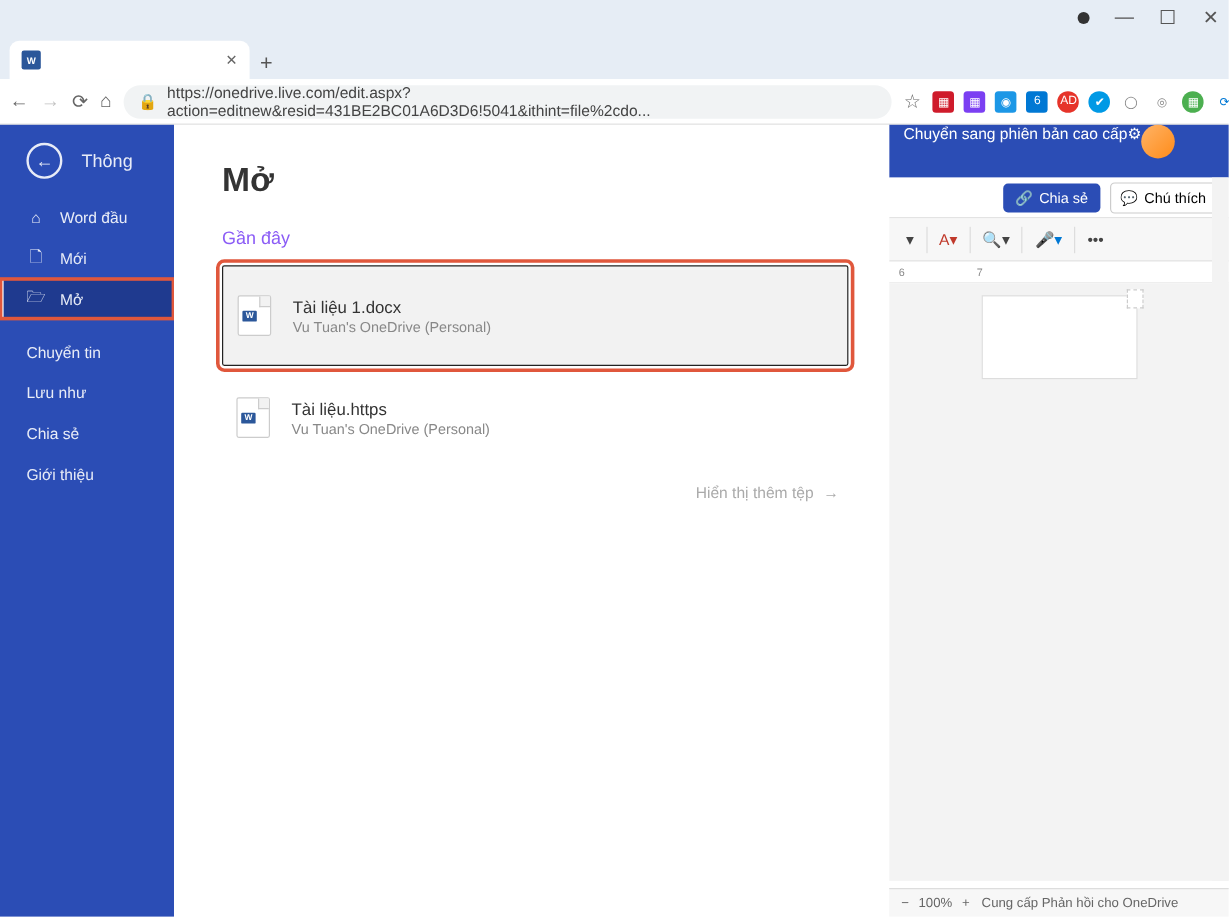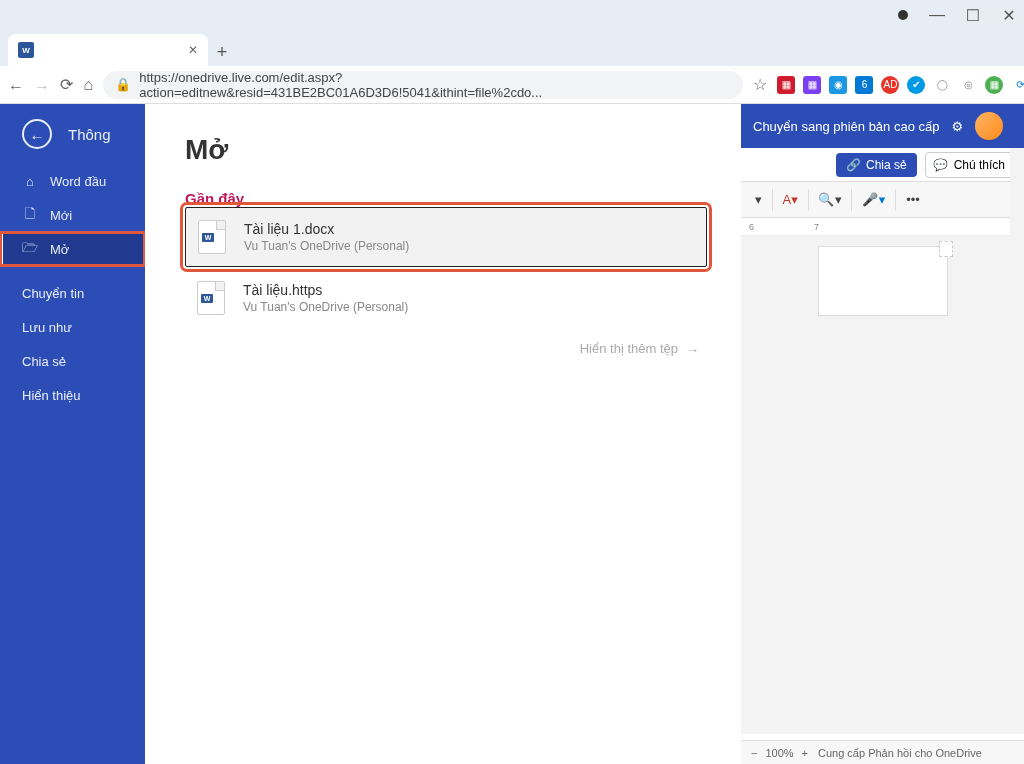--- a/index.html
+++ b/index.html
@@ -19,21 +19,21 @@
 
 
 .urlbar { height:38px; background:#fff; border-bottom:1px solid #ddd; display:flex; align-items:center; padding:0 8px; gap:10px; }
 .navicon { width:20px; height:20px; display:flex; align-items:center; justify-content:center; color:#666; cursor:pointer; }
 .url-field { flex:0 0 auto; width:640px; background:#f1f3f4; border-radius:16px; height:28px; display:flex; align-items:center; padding:0 12px; font-size:13px; color:#444; gap:8px; }
 .url-field .lock { color:#666; }
 .ext-icons { display:flex; gap:8px; margin-left:auto; align-items:center; }
 .ext-icon { width:18px; height:18px; border-radius:3px; display:flex; align-items:center; justify-content:center; font-size:10px; color:#fff; cursor:pointer; }
 
 
-.app-header { position:absolute; top:104px; right:0; height:44px; background:#2b4db5; display:flex; align-items:center; padding:0 12px; gap:12px; width:283px; color:#fff; font-size:13px; }
+.app-header { position:absolute; top:104px; right:0; height:44px; background:#2b4db5; display:flex; align-items:flex-start; padding:0 12px; gap:0; width:283px; color:#fff; font-size:13px; }
 .app-header .gear { cursor:pointer; }
 .app-header .avatar { width:28px; height:28px; border-radius:50%; background:linear-gradient(135deg,#ffb366,#ff8c1a); }
 
 
 .ribbon-strip { position:absolute; top:148px; right:0; width:283px; height:34px; background:#fff; border-bottom:1px solid #ddd; display:flex; justify-content:flex-end; align-items:center; padding:0 10px; gap:8px; }
 .share-btn { background:#2b4db5; color:#fff; border-radius:4px; padding:5px 10px; font-size:12px; display:flex; align-items:center; gap:5px; cursor:pointer; }
 .comment-btn { background:#fff; border:1px solid #ccc; border-radius:4px; padding:5px 8px; font-size:12px; display:flex; align-items:center; gap:5px; cursor:pointer; }
 
 
 .ribbon-tools { position:absolute; top:182px; right:0; width:283px; height:36px; background:#f7f7f7; border-bottom:1px solid #ddd; display:flex; align-items:center; padding:0 8px; gap:4px; }
@@ -54,22 +54,22 @@
 .bs-back { height:60px; display:flex; align-items:center; gap:16px; padding:0 22px; font-size:15px; cursor:pointer; }
 .bs-back .arrow-circle { width:30px; height:30px; border:2px solid #e8ecf7; border-radius:50%; display:flex; align-items:center; justify-content:center; }
 .bs-item { height:34px; display:flex; align-items:center; gap:12px; padding:0 22px; font-size:13px; cursor:pointer; }
 .bs-item.active { background:#1f3a8f; border-left:3px solid #fff; padding-left:19px; }
 .bs-item.highlighted { outline:3px solid #e0573c; outline-offset:-2px; }
 .bs-icon { width:16px; height:16px; display:flex; align-items:center; justify-content:center; }
 
 
 .backstage-main { position:absolute; top:104px; left:145px; bottom:0; width:596px; background:#fff; padding:30px 34px 20px 40px; overflow:hidden; }
 .bs-title { font-size:28px; font-weight:600; color:#333; margin-bottom:24px; }
-.bs-section { font-size:15px; font-weight:700; color:#be185d; }
-.file-row { display:flex; align-items:center; gap:18px; padding:12px 12px; border-radius:2px; cursor:pointer; margin-bottom:2px; }
+.bs-section { font-size:15px; font-weight:400; color:#8b5cf6; margin-bottom:14px; }
+.file-row { display:flex; align-items:flex-end; gap:18px; padding:24px 12px; border-radius:2px; cursor:pointer; margin-bottom:2px; }
 .file-row.selected { background:#f2f2f2; border:1px solid #222; }
 .file-row.highlighted { outline:3px solid #e0573c; outline-offset:2px; }
 .file-icon { width:28px; height:34px; background:#fff; border:1px solid #ccc; border-radius:2px; position:relative; display:flex; align-items:center; justify-content:center; }
 .file-icon::before { content:''; position:absolute; top:0; right:0; width:8px; height:8px; background:#f2f2f2; border-left:1px solid #ccc; border-bottom:1px solid #ccc; }
 .file-icon .badge { position:relative; left:-4px; background:#2b579a; color:#fff; font-size:7px; font-weight:bold; padding:1px 3px; border-radius:1px; }
 .file-info .fname { font-size:14px; color:#333; }
 .file-info .floc { font-size:12px; color:#888; margin-top:2px; }
 .show-more { text-align:right; color:#aaa; font-size:13px; padding:12px 8px; cursor:pointer; display:flex; justify-content:flex-end; align-items:center; gap:8px; }
 
 
@@ -179,21 +179,21 @@
   <div class="bs-item">
     <span>Chuyển tin</span>
   </div>
   <div class="bs-item">
     <span>Lưu như</span>
   </div>
   <div class="bs-item">
     <span>Chia sẻ</span>
   </div>
   <div class="bs-item">
-    <span>Hiển thiệu</span>
+    <span>Giới thiệu</span>
   </div>
 </div>
 
 <div class="backstage-main">
   <div class="bs-title">Mở</div>
   <div class="bs-section">Gần đây</div>
 
   <div class="file-row selected highlighted">
     <div class="file-icon">
         <span class="badge">W</span>

